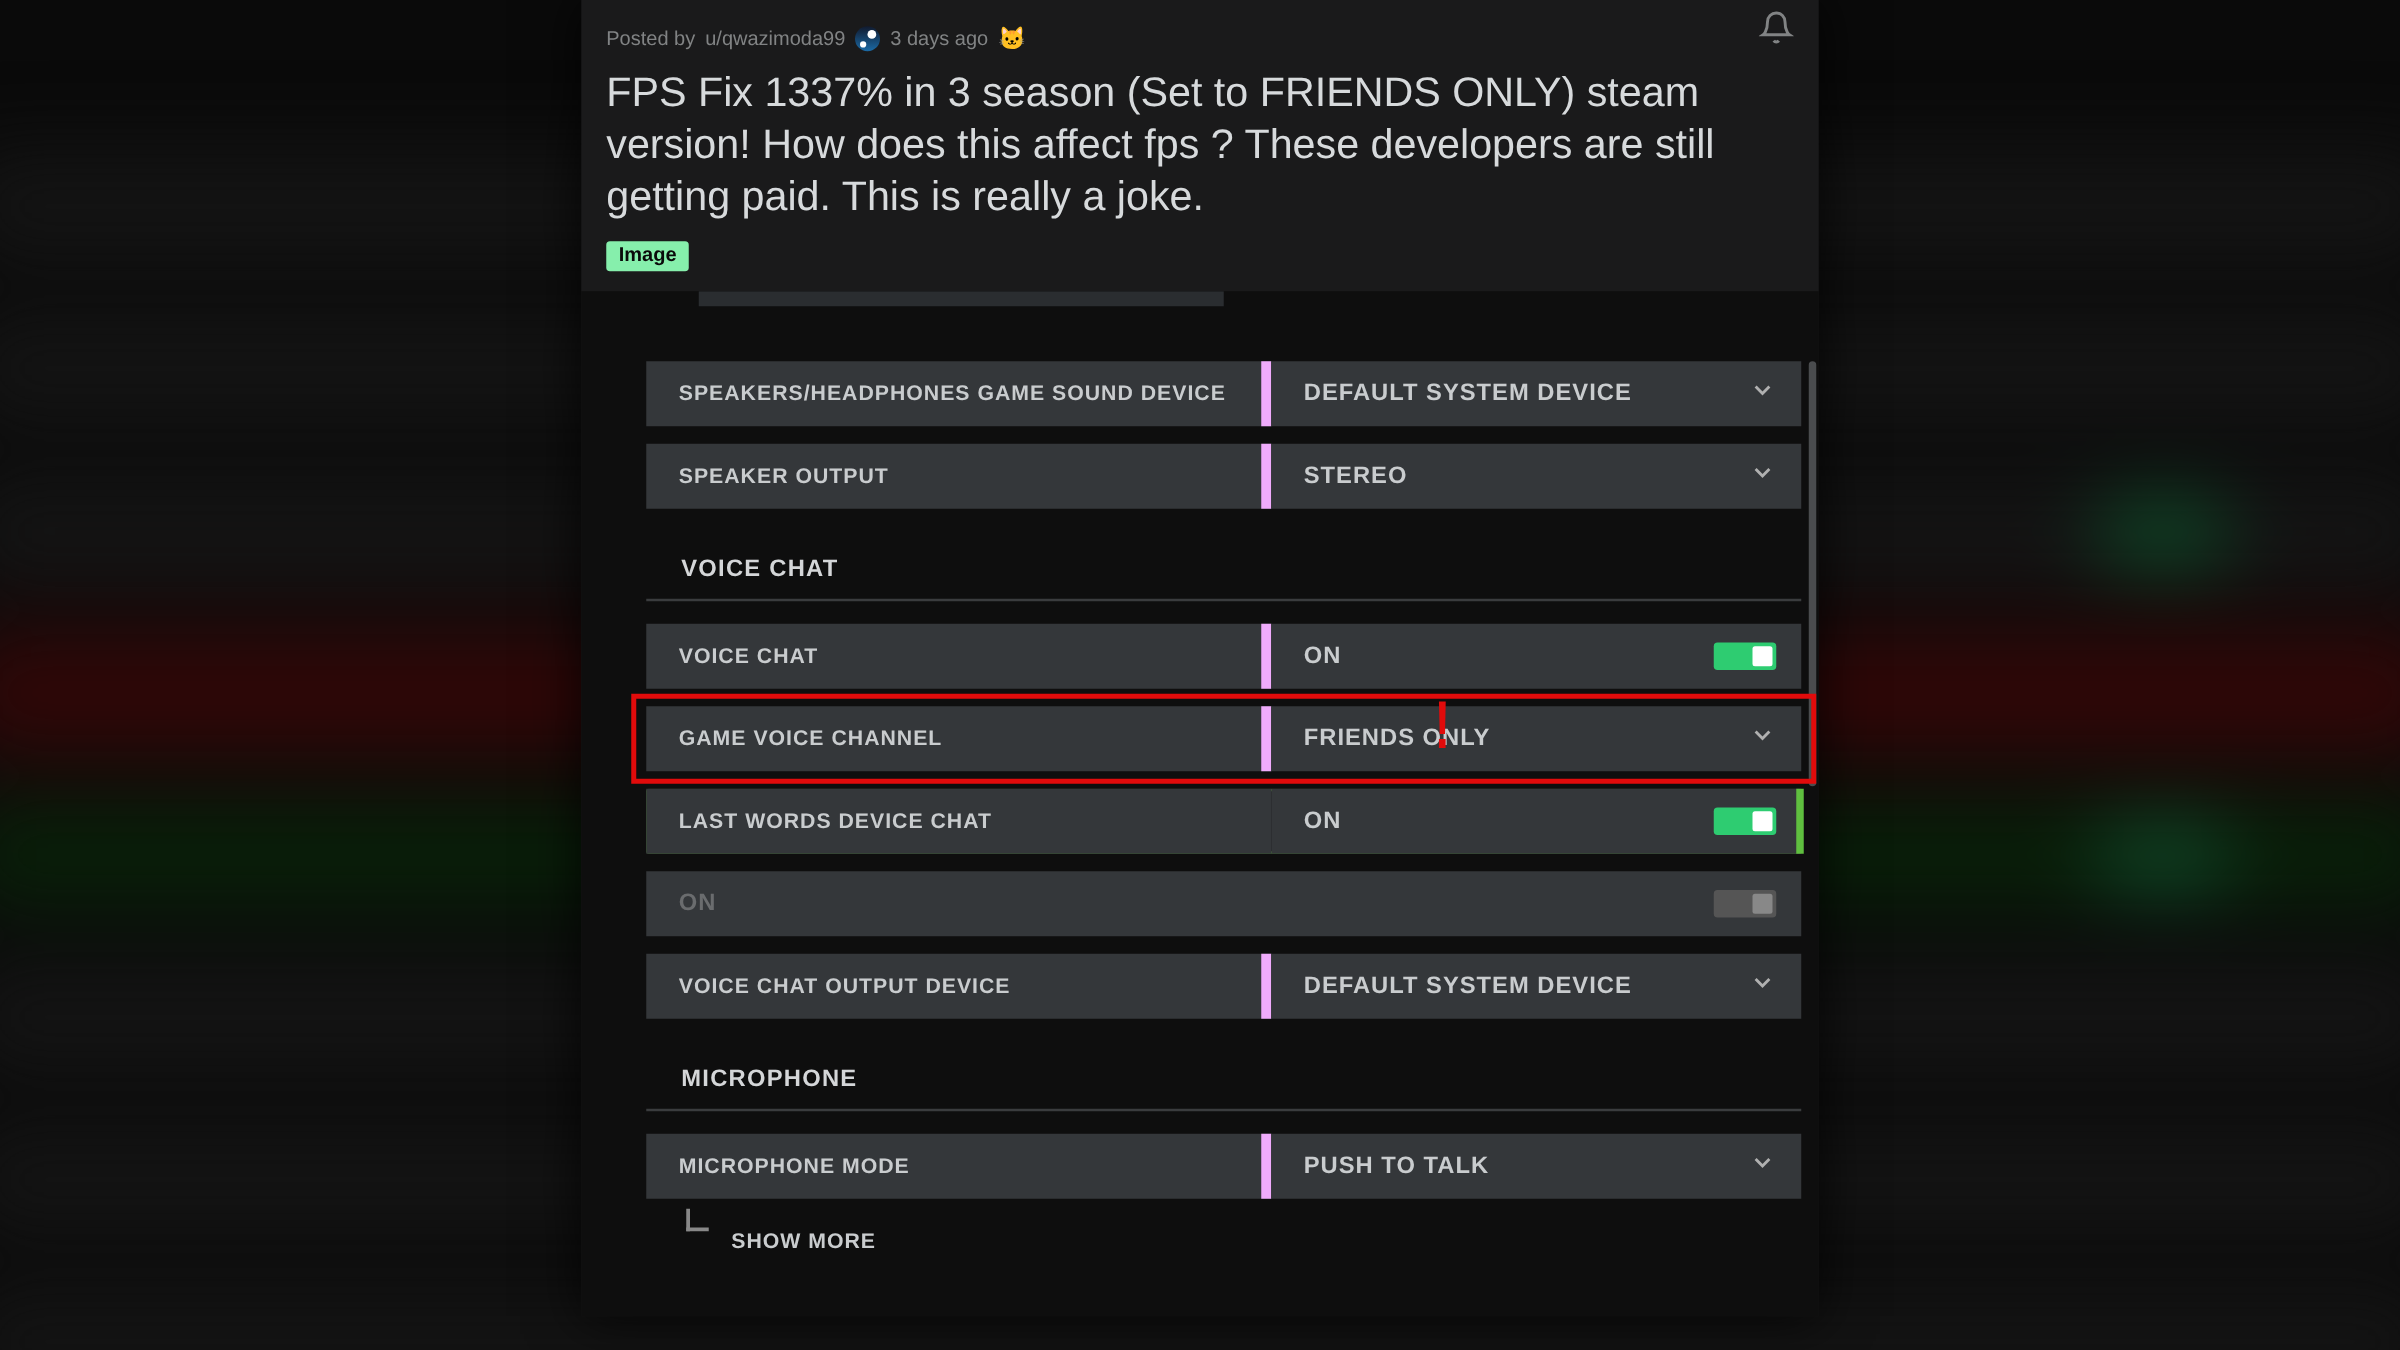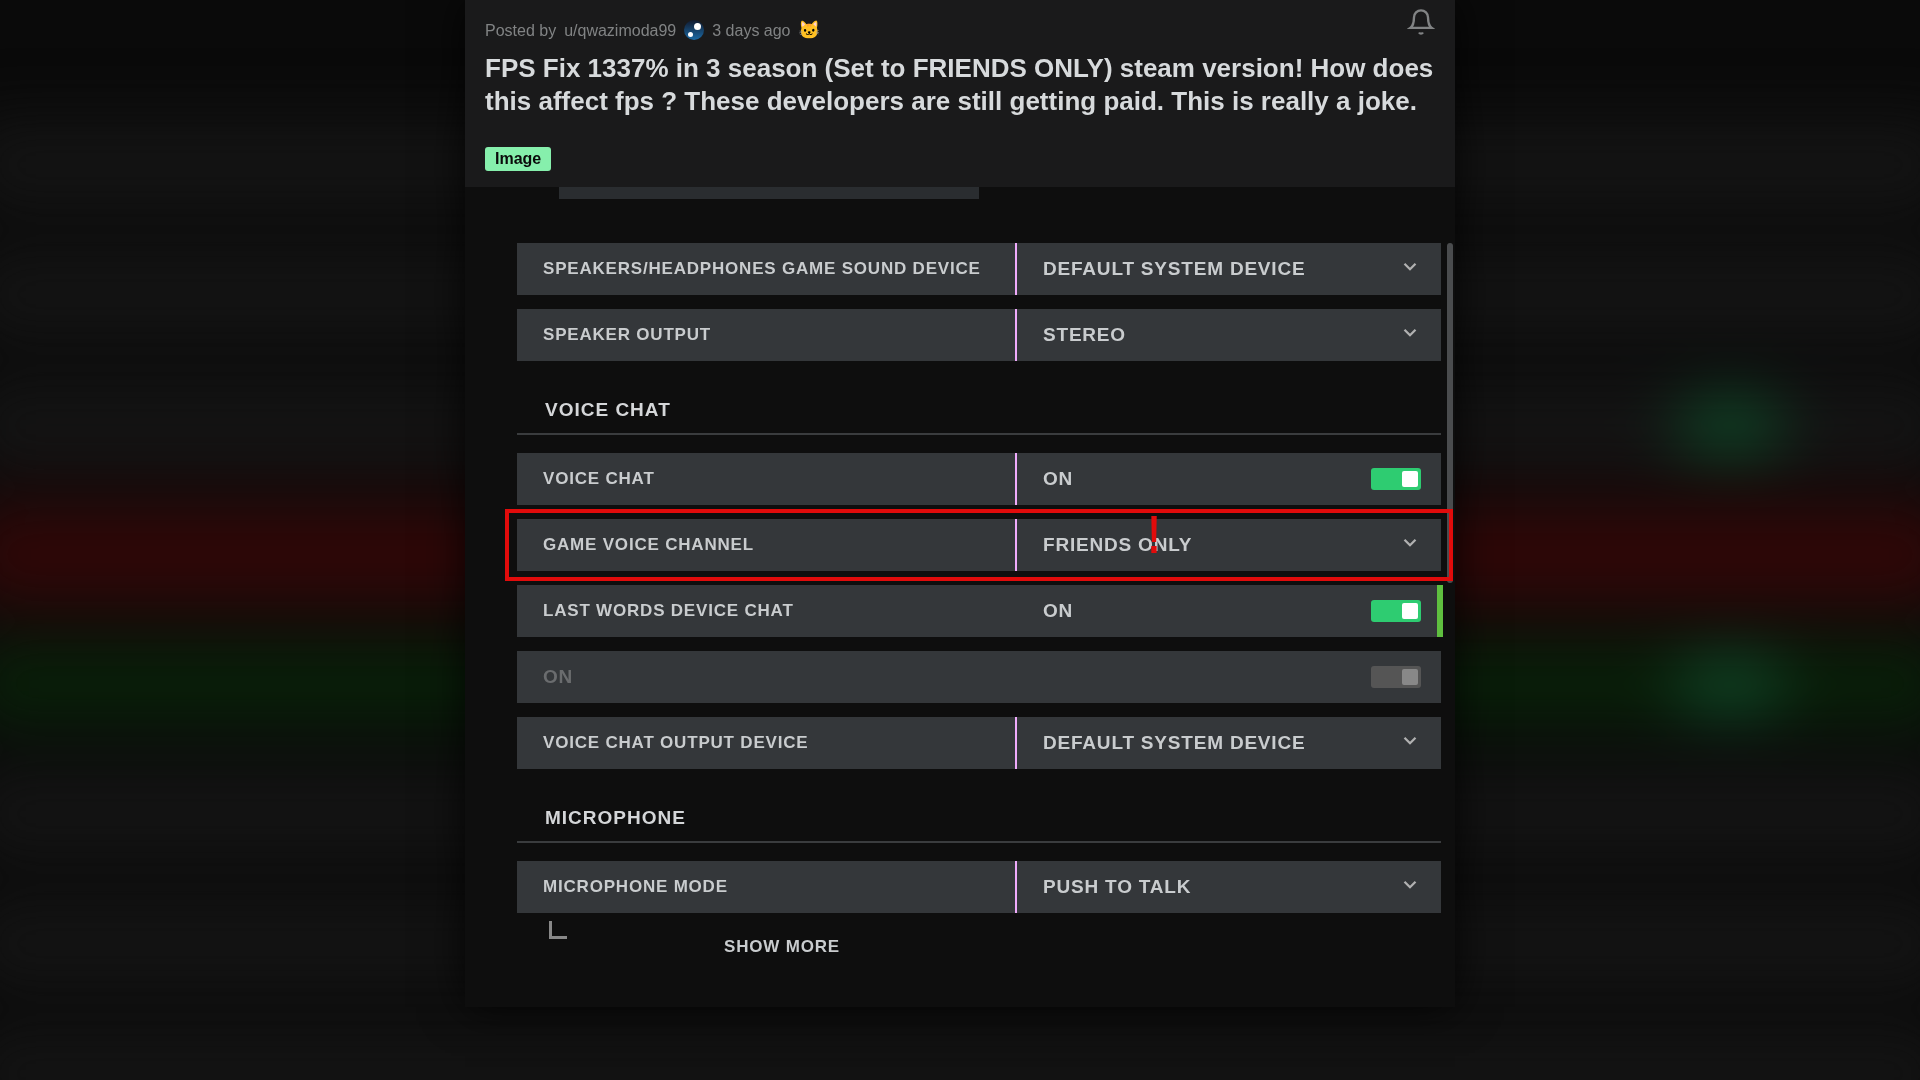--- a/index.html
+++ b/index.html
@@ -70,25 +70,25 @@
   .bell-wrap {
     margin-left: auto;
   }
   .bell-icon {
     width: 28px; height: 28px;
     stroke: #818384;
     fill: none;
     stroke-width: 2;
   }
   .post-title {
-    font-size: 26px;
-    font-weight: 700;
+    font-size: 33px;
+    font-weight: 400;
     color: #d7dadc;
     line-height: 1.25;
-    margin-bottom: 30px;
+    margin-bottom: 16px;
   }
   .flair {
     display: inline-block;
     background: #86efac;
     color: #0a0a0a;
     font-size: 16px;
     font-weight: 700;
     padding: 3px 10px;
     border-radius: 3px;
   }
@@ -127,21 +127,21 @@
   .setting-label {
     flex: 0 0 500px;
     background: #34373a;
     display: flex;
     align-items: center;
     padding: 0 26px;
     font-size: 17px;
     font-weight: 600;
     letter-spacing: 0.8px;
     color: #c9ccce;
-    border-right: 2px solid #f0abfc;
+    border-right: 8px solid #f0abfc;
   }
   .setting-value {
     flex: 1;
     background: #34373a;
     display: flex;
     align-items: center;
     padding: 0 26px;
     font-size: 19px;
     font-weight: 600;
     letter-spacing: 0.8px;
@@ -390,21 +390,21 @@
       <div class="setting-row">
         <div class="setting-label">MICROPHONE MODE</div>
         <div class="setting-value">
           <span>PUSH TO TALK</span>
           <span class="chevron"><svg viewBox="0 0 24 24">
                 <polyline points="6 9 12 15 18 9"></polyline>
               </svg></span>
         </div>
       </div>
 
-      <div style="position:relative; height:40px;text-align:center;">
+      <div style="position:relative; height:40px;">
         <div class="tree-line" style="top:-6px;"></div>
         <div class="show-more-bottom" style="top:-4px; position:absolute;">
           <span>SHOW MORE</span>
         </div>
       </div>
 
     </div>
 
     <div class="red-highlight" id="red-box" style="left: 40px; top: 322px; width: 948px; height: 72px;"></div>
     <div class="red-exclaim" id="red-exc" style="left: 680.32px; top: 316px;">!</div>

